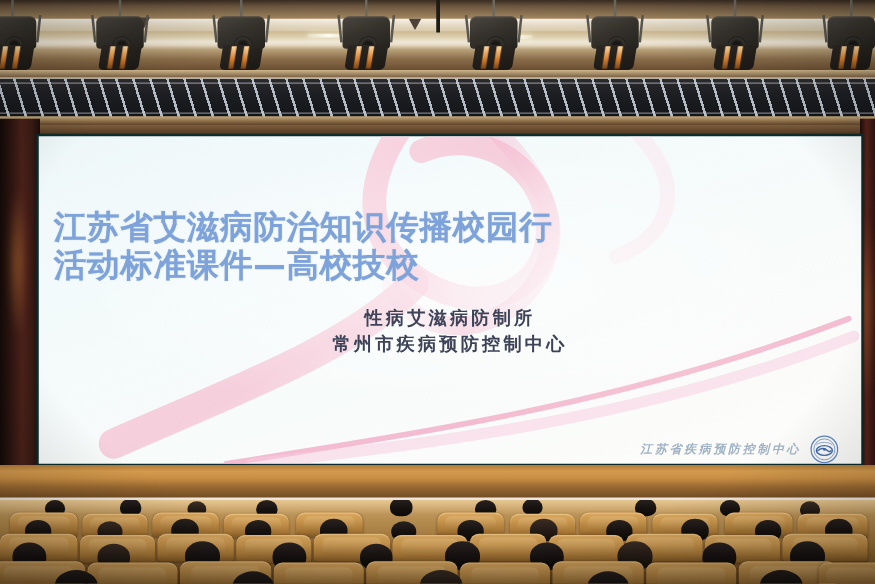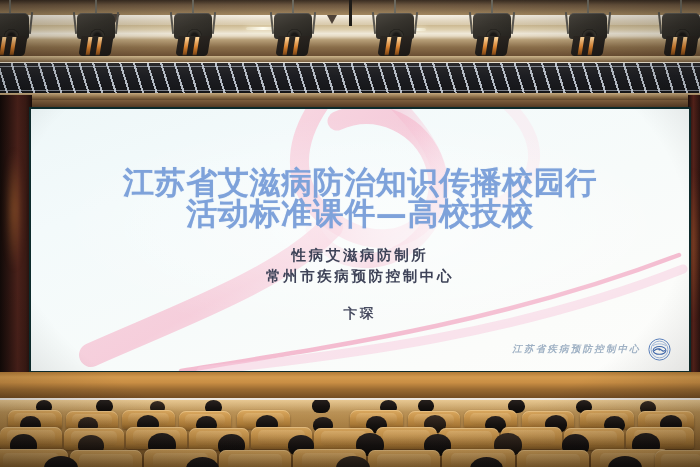--- a/index.html
+++ b/index.html
@@ -165,24 +165,24 @@
   .header-text {
     font-family:"Liberation Serif", serif;
     font-size:12.5px; letter-spacing:3.2px;
     color:#b9ccd8; font-style:italic; font-weight:700;
     white-space:nowrap;
     text-shadow:0 0 1px rgba(180,200,214,.6);
   }
 
   
   .slide-title {
-    position:absolute; left:0; top:58px; width:100%; text-align:center; z-index:4;
+    position:absolute; left:12px; top:58px; width:100%; z-index:4;
     font-family:"DejaVu Sans", sans-serif;
     font-weight:700;
-    font-size:31px; line-height:31px; letter-spacing:.6px;
+    font-size:26px; line-height:31px; letter-spacing:.6px;
     color:#7ea2da;
     text-shadow:0 0 1px rgba(126,162,218,.45);
   }
   .slide-title .l2 { display:block; }
 
   
   .slide-sub {
     position:absolute; left:0; top:136px; width:100%; text-align:center; z-index:4;
     font-family:"Liberation Serif", serif;
     font-weight:700;
@@ -192,21 +192,21 @@
   .slide-author {
     position:absolute; left:0; top:196px; width:100%; text-align:center; z-index:4;
     font-family:"Liberation Serif", serif;
     font-weight:700;
     font-size:13.5px; letter-spacing:3px;
     color:#474b60;
   }
 
   
   .slide-footer {
-    position:absolute; right:18px; bottom:10px; display:flex; align-items:center; gap:7px; z-index:4;text-align:center;
+    position:absolute; right:18px; bottom:0; display:flex; align-items:center; gap:7px; z-index:4;text-align:center;
   }
   .footer-org {
     font-family:"Liberation Serif", serif;
     font-size:9.5px; letter-spacing:2.2px; font-weight:700;
     color:#9fb1c4; font-style:italic;
     white-space:nowrap;
   }
   .seal { width:23px; height:23px; flex:0 0 auto; }
 
   
@@ -382,21 +382,20 @@
       <div class="slide-title">
         <span>江苏省艾滋病防治知识传播校园行</span>
         <span class="l2">活动标准课件—高校技校</span>
       </div>
 
       <div class="slide-sub">
         <div>性病艾滋病防制所</div>
         <div>常州市疾病预防控制中心</div>
       </div>
 
-      <div class="slide-author">卞琛</div>
 
       <div class="slide-footer">
         <span class="footer-org">江苏省疾病预防控制中心</span>
         <span class="seal">
           <svg width="23" height="23" viewBox="0 0 23 23">
             <circle cx="11.5" cy="11.5" r="10.6" fill="none" stroke="#5a7fba" stroke-width="1"></circle>
             <circle cx="11.5" cy="11.5" r="8.4" fill="none" stroke="#6f90c5" stroke-width=".7"></circle>
             <ellipse cx="11.5" cy="12.4" rx="6.4" ry="3.9" fill="none" stroke="#3f66a8" stroke-width="1.1"></ellipse>
             <path d="M6.2 12.6 C8.4 10.4, 11.6 10.2, 13.6 12.2 C15 13.6, 16 13.4, 16.8 12.6" fill="none" stroke="#3f66a8" stroke-width="1.2" stroke-linecap="round"></path>
             <path d="M5.0 8.0 C7.6 5.2, 15.4 5.2, 18.0 8.0" fill="none" stroke="#6f90c5" stroke-width=".6"></path>

